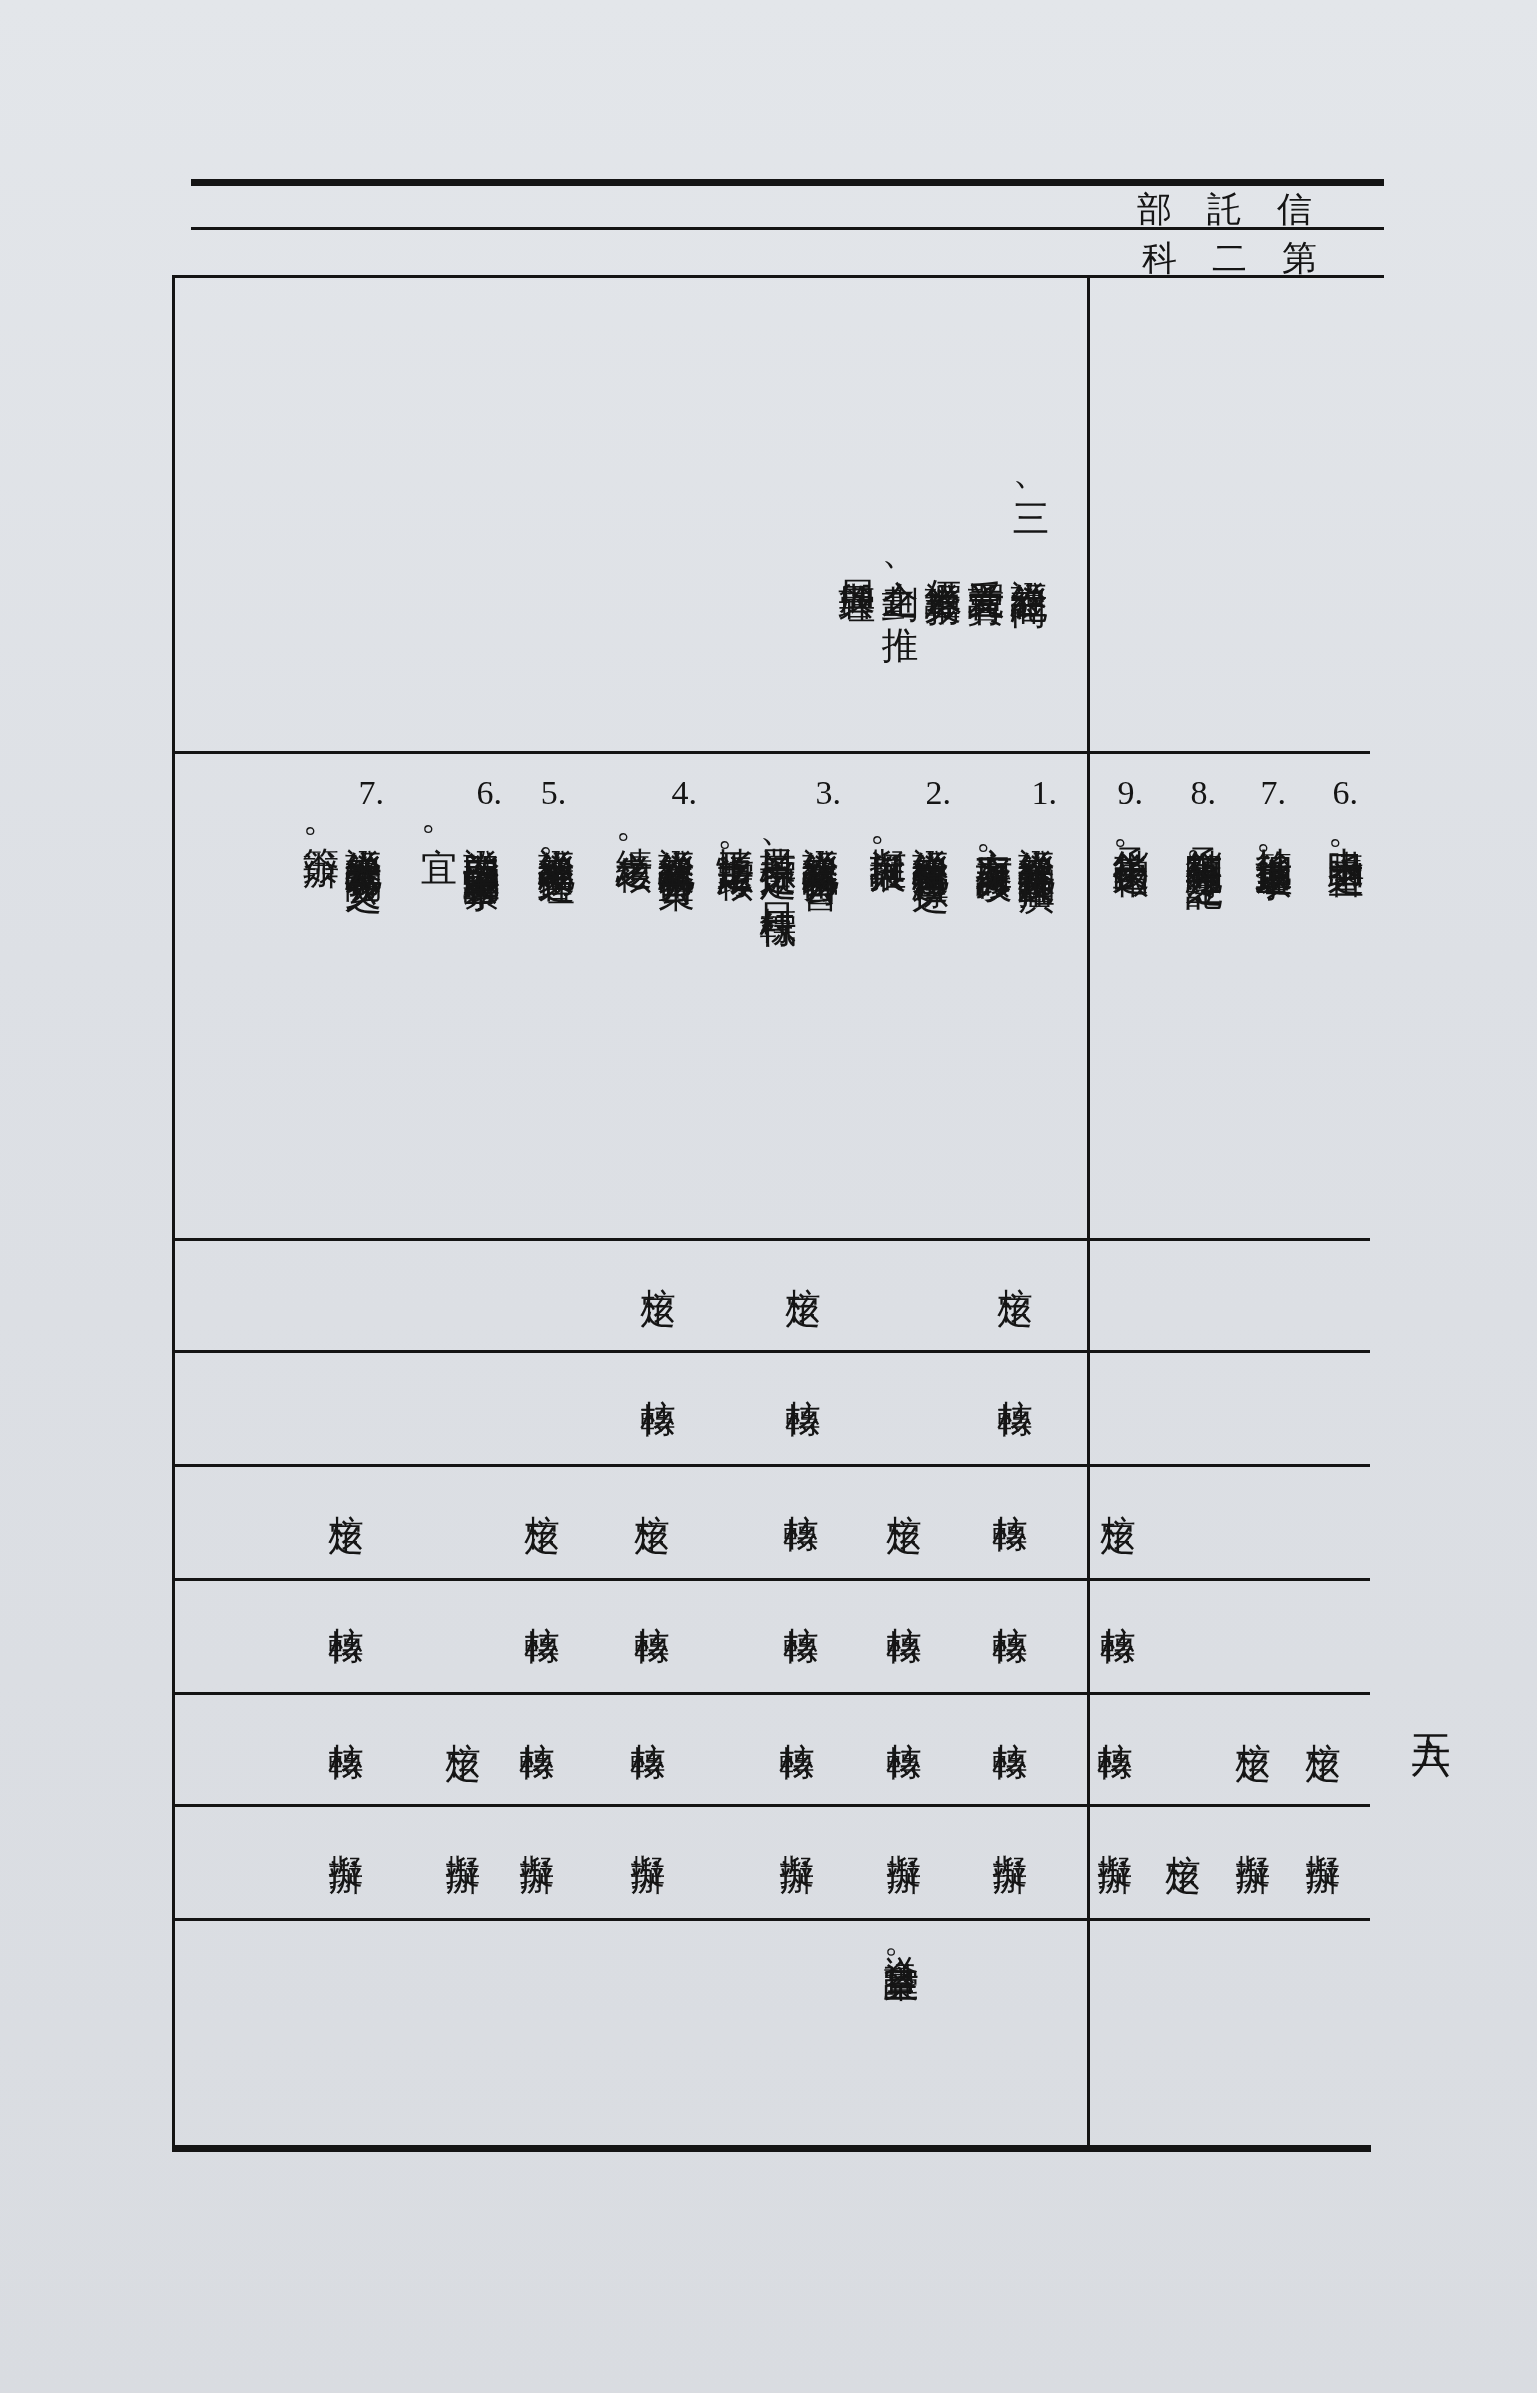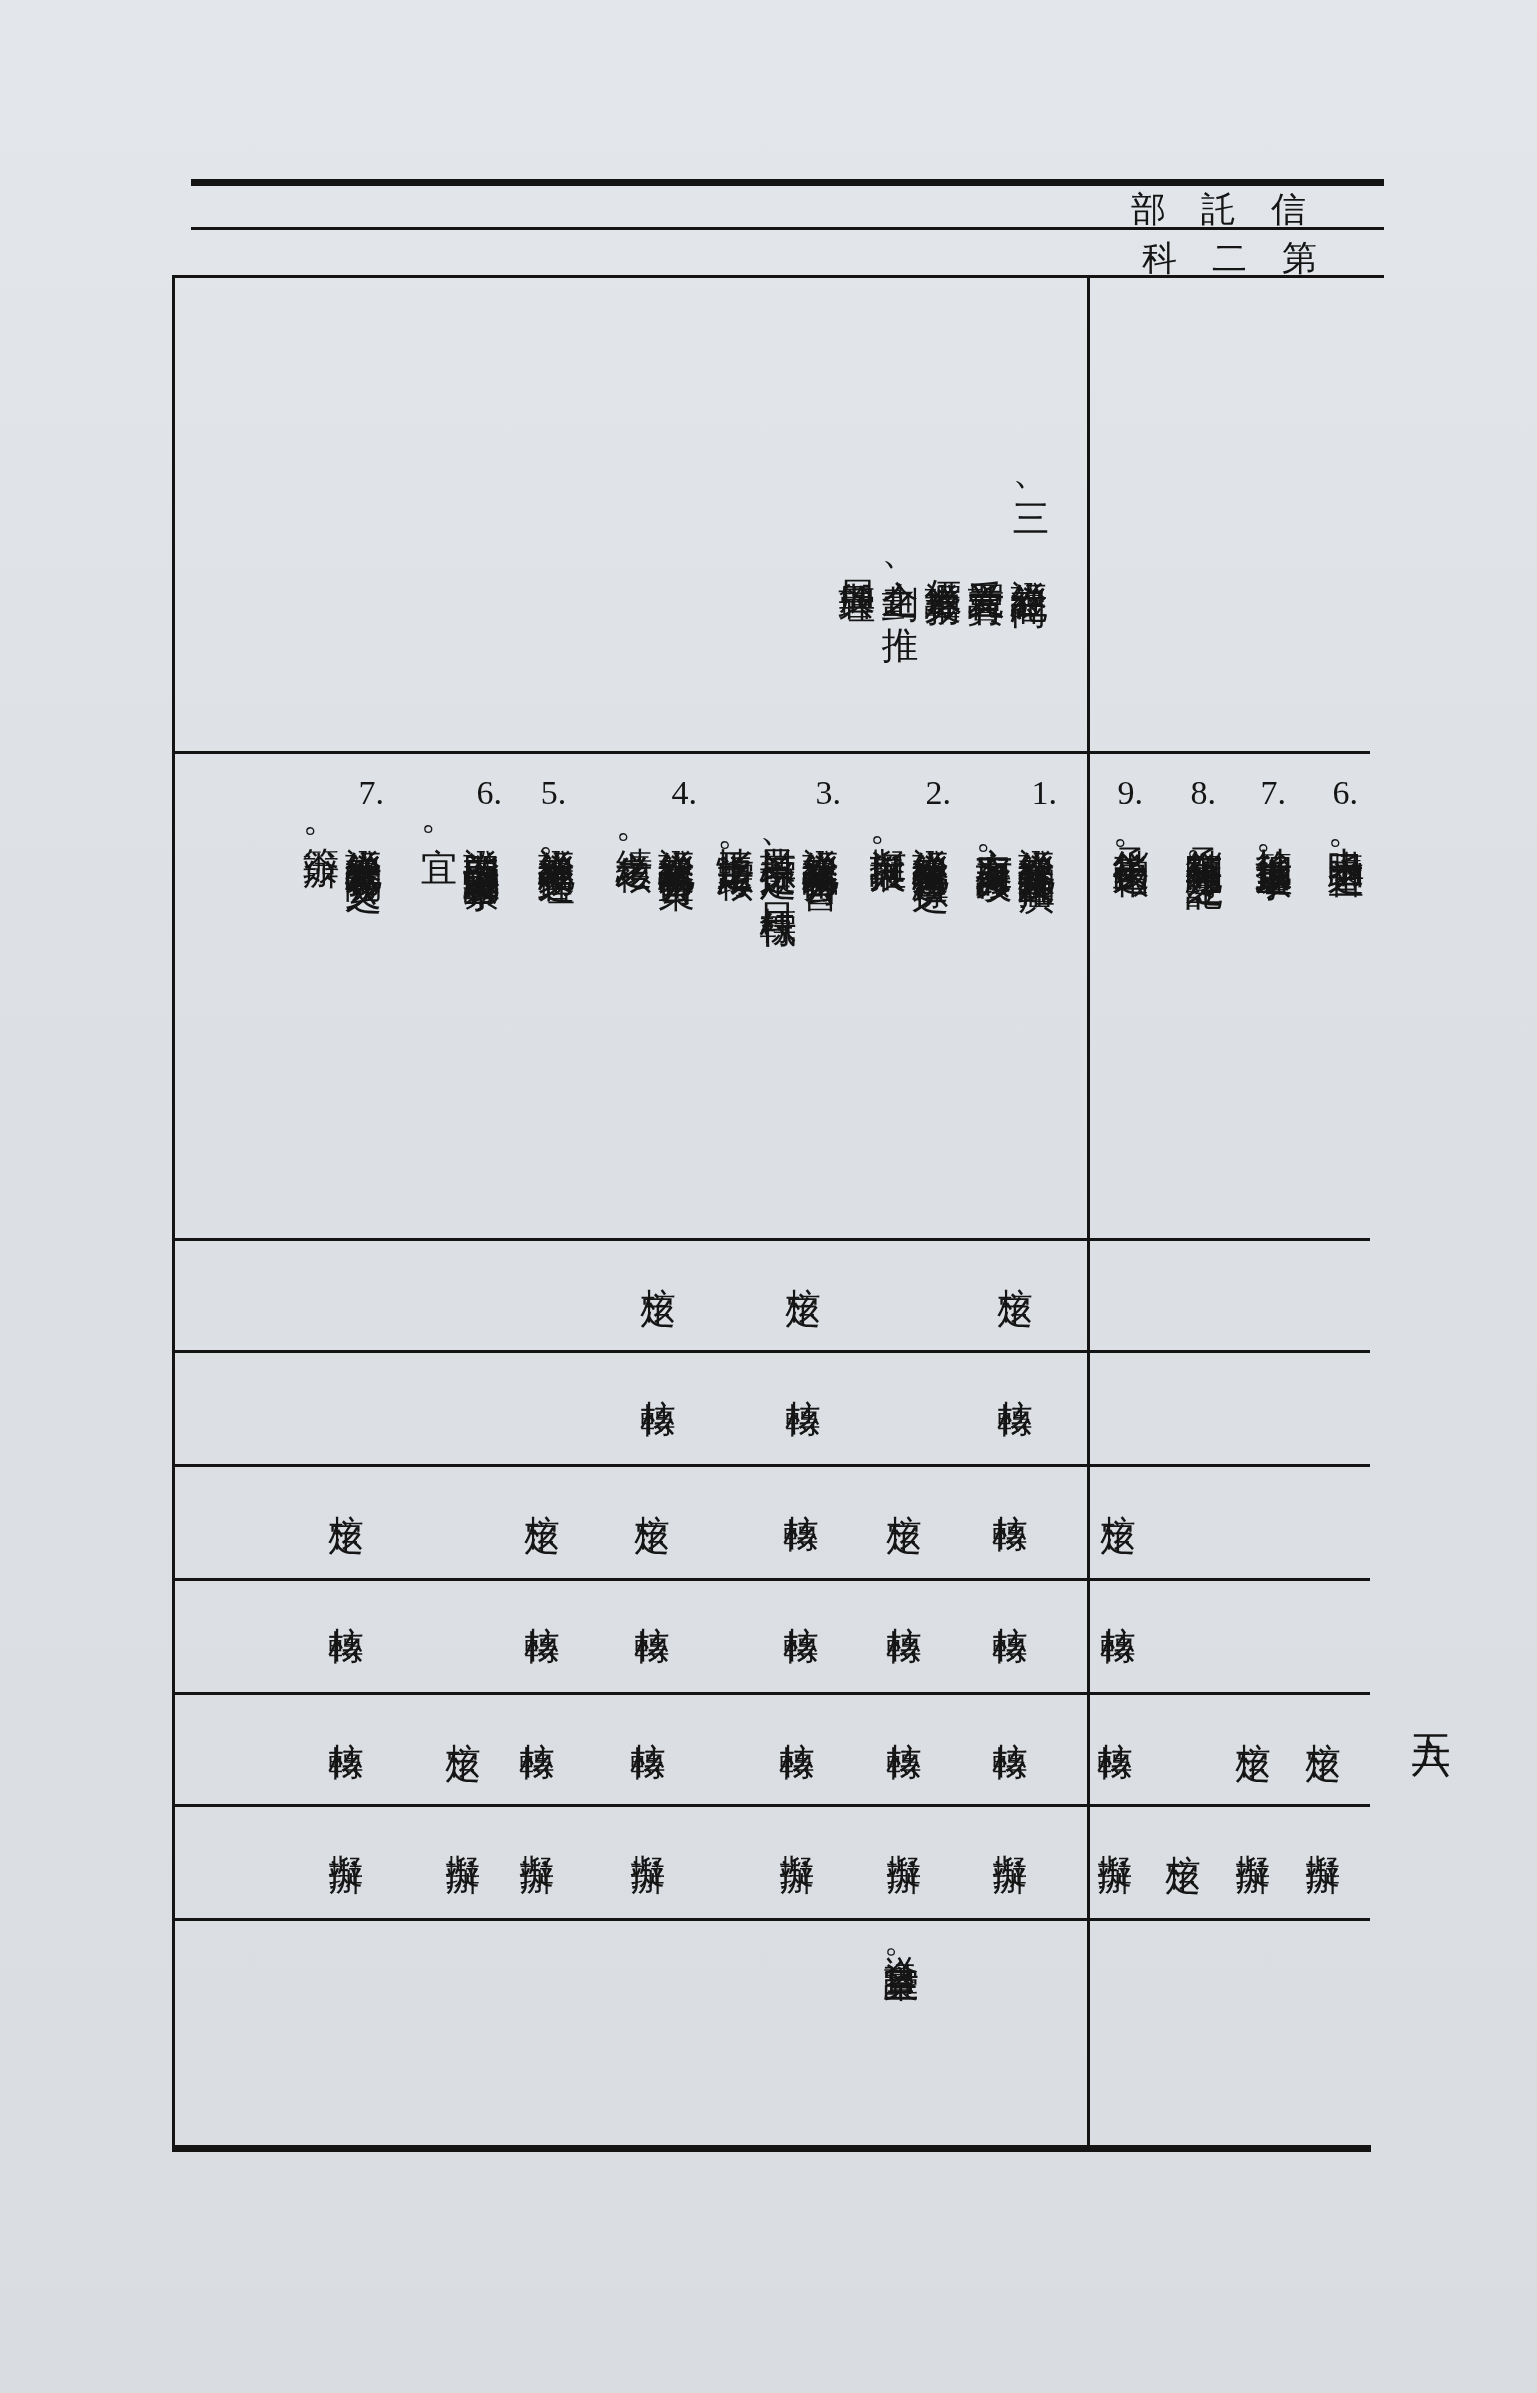--- a/index.html
+++ b/index.html
@@ -47,21 +47,21 @@
     position:absolute; writing-mode: vertical-rl; text-orientation:upright;
     font-size:39px; letter-spacing:1.9px;
   }
 </style>
 </head>
 <body>
 
 <div class="page">
 
   <div class="rule" style="left:191px; top:179px; width:1193px; height:6.5px;"></div>
-  <div class="hdr" style="right:196px; top:186px; direction:rtl; unicode-bidi:bidi-override;">信託部</div>
+  <div class="hdr" style="right:190px; top:186px; direction:rtl; unicode-bidi:bidi-override;">信託部</div>
   <div class="rule" style="left:191px; top:227px; width:1193px; height:2.8px;"></div>
   <div class="hdr" style="right:185px; top:235px; direction:rtl; unicode-bidi:bidi-override;">第二科</div>
 
   <div class="rule" style="left:172px; top:275px; width:1212px; height:2.8px;"></div>
   <div class="rule" style="left:172px; top:275px; width:2.8px; height:1877px;"></div>
   <div class="rule" style="left:172px; top:2145px; width:1199px; height:6.5px;"></div>
   <div class="rule" style="left:1087px; top:277px; width:2.8px; height:1874px;"></div>
 
   <div class="rule" style="left:172px; top:751px; width:1198px; height:2.8px;"></div>
   <div class="rule" style="left:172px; top:1238px; width:1198px; height:2.8px;"></div>

